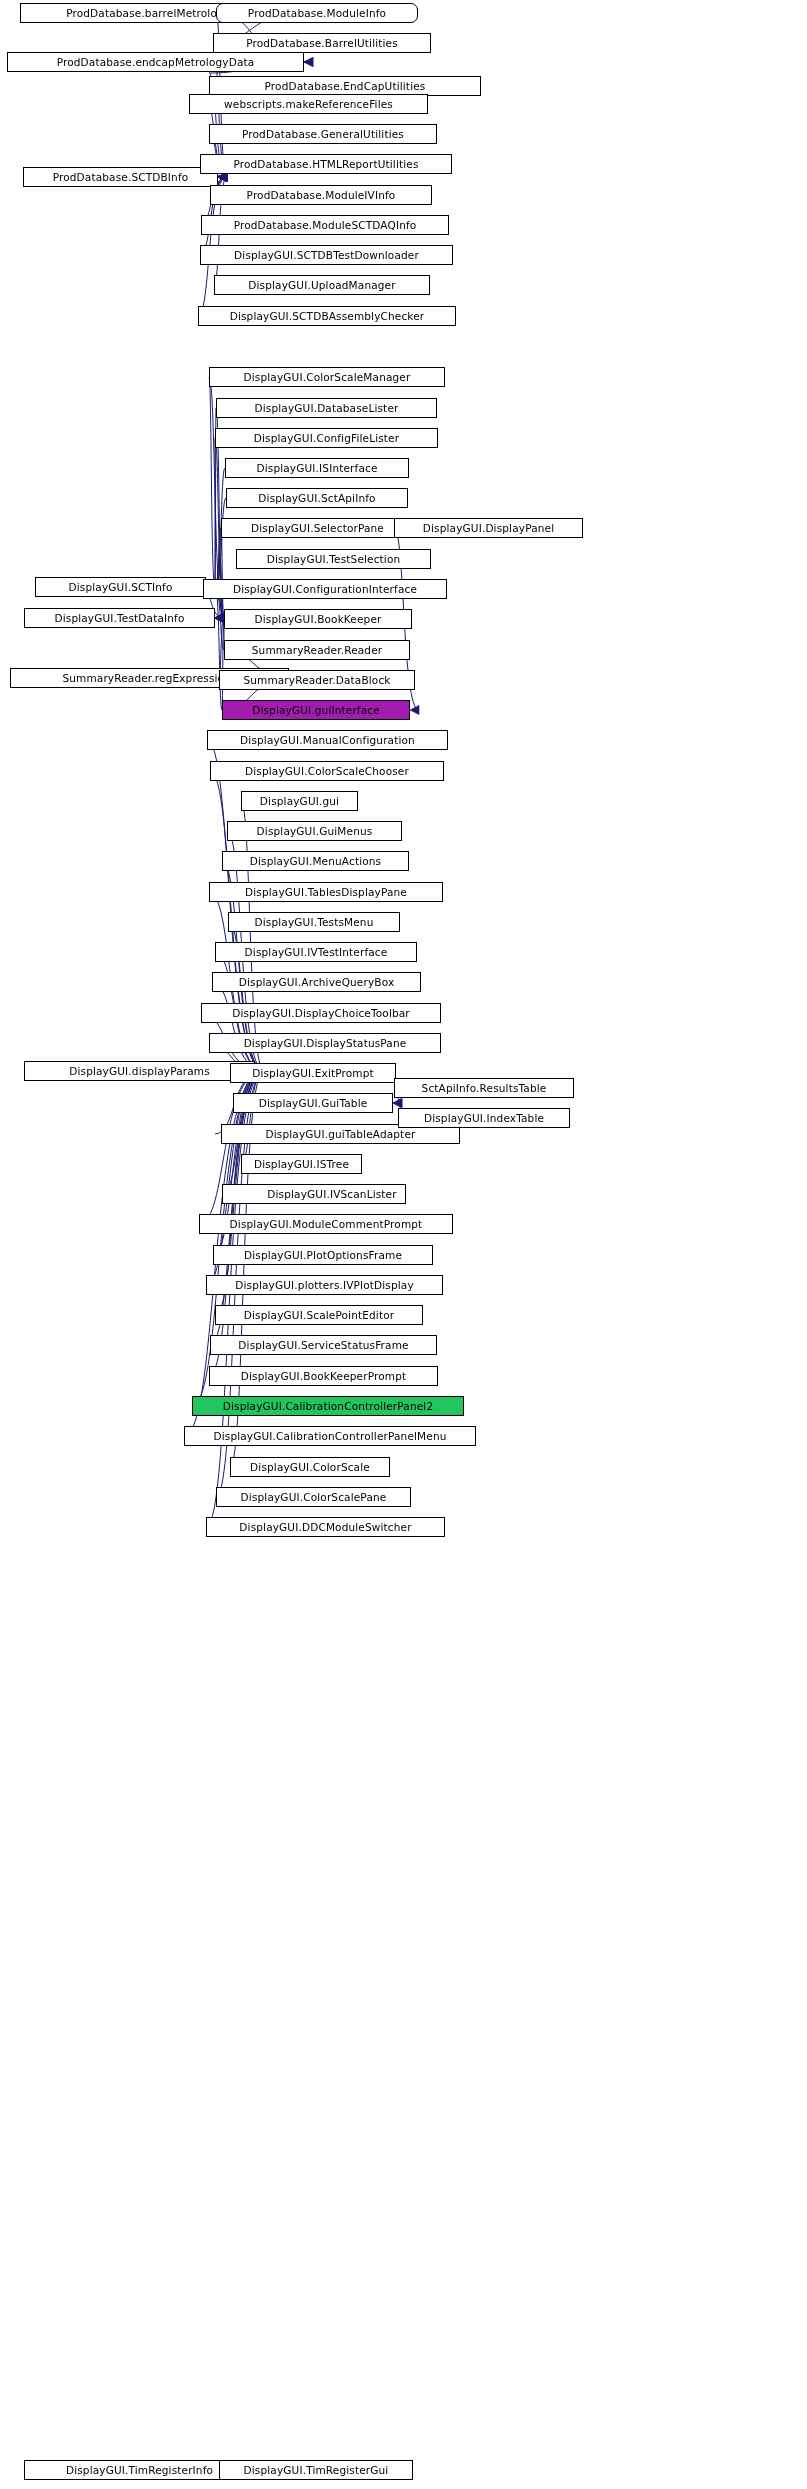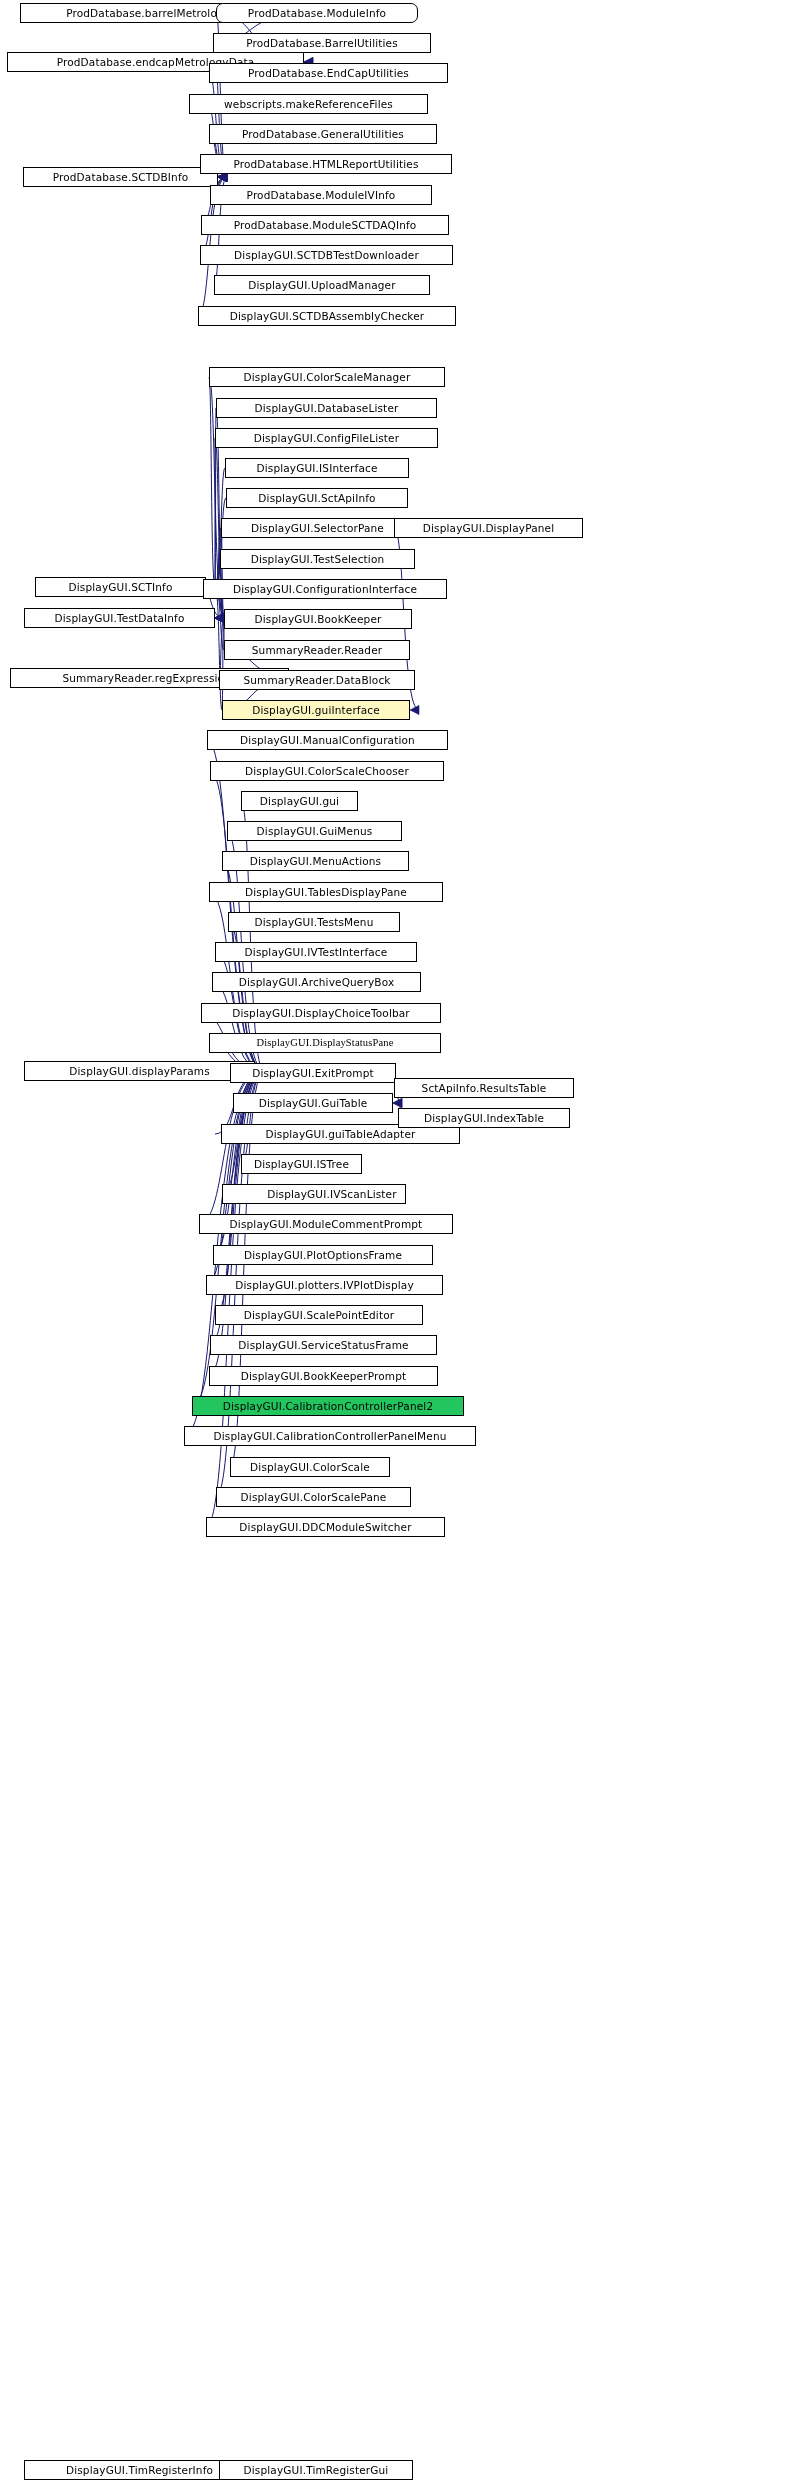--- a/index.html
+++ b/index.html
@@ -195,21 +195,21 @@
     </div>
     <div class="node" style="left: 24px; top: 2460px; width: 231px; border-color: rgb(0, 0, 0); background: rgb(255, 255, 255); color: rgb(0, 0, 0);">
       <span>DisplayGUI.TimRegisterInfo</span>
     </div>
     <div class="node" style="left: 216px; top: 3px; width: 202px; border-color: rgb(0, 0, 0); background: rgb(255, 255, 255); color: rgb(0, 0, 0); border-radius: 7px;">
       <span>ProdDatabase.ModuleInfo</span>
     </div>
     <div class="node" style="left: 213px; top: 33px; width: 218px; border-color: rgb(0, 0, 0); background: rgb(255, 255, 255); color: rgb(0, 0, 0);">
       <span>ProdDatabase.BarrelUtilities</span>
     </div>
-    <div class="node" style="left: 209px; top: 63px; width: 239px; border-color: rgb(0, 0, 0); background: rgb(255, 255, 255); color: rgb(0, 0, 0);">
+    <div class="node" style="left: 209px; top: 76px; width: 272px; border-color: rgb(0, 0, 0); background: rgb(255, 255, 255); color: rgb(0, 0, 0);">
       <span>ProdDatabase.EndCapUtilities</span>
     </div>
     <div class="node" style="left: 189px; top: 94px; width: 239px; border-color: rgb(0, 0, 0); background: rgb(255, 255, 255); color: rgb(0, 0, 0);">
       <span>webscripts.makeReferenceFiles</span>
     </div>
     <div class="node" style="left: 209px; top: 124px; width: 228px; border-color: rgb(0, 0, 0); background: rgb(255, 255, 255); color: rgb(0, 0, 0);">
       <span>ProdDatabase.GeneralUtilities</span>
     </div>
     <div class="node" style="left: 200px; top: 154px; width: 252px; border-color: rgb(0, 0, 0); background: rgb(255, 255, 255); color: rgb(0, 0, 0);">
       <span>ProdDatabase.HTMLReportUtilities</span>
@@ -240,36 +240,36 @@
     </div>
     <div class="node" style="left: 225px; top: 458px; width: 184px; border-color: rgb(0, 0, 0); background: rgb(255, 255, 255); color: rgb(0, 0, 0);">
       <span>DisplayGUI.ISInterface</span>
     </div>
     <div class="node" style="left: 226px; top: 488px; width: 182px; border-color: rgb(0, 0, 0); background: rgb(255, 255, 255); color: rgb(0, 0, 0);">
       <span>DisplayGUI.SctApiInfo</span>
     </div>
     <div class="node" style="left: 221px; top: 518px; width: 193px; border-color: rgb(0, 0, 0); background: rgb(255, 255, 255); color: rgb(0, 0, 0);">
       <span>DisplayGUI.SelectorPane</span>
     </div>
-    <div class="node" style="left: 220px; top: 549px; width: 195px; border-color: rgb(0, 0, 0); background: rgb(255, 255, 255); color: rgb(0, 0, 0); align-items: center;">
+    <div class="node" style="left: 236px; top: 549px; width: 195px; border-color: rgb(0, 0, 0); background: rgb(255, 255, 255); color: rgb(0, 0, 0); align-items: center;">
       <span>DisplayGUI.TestSelection</span>
     </div>
     <div class="node" style="left: 203px; top: 579px; width: 244px; border-color: rgb(0, 0, 0); background: rgb(255, 255, 255); color: rgb(0, 0, 0);">
       <span>DisplayGUI.ConfigurationInterface</span>
     </div>
     <div class="node" style="left: 224px; top: 609px; width: 188px; border-color: rgb(0, 0, 0); background: rgb(255, 255, 255); color: rgb(0, 0, 0);">
       <span>DisplayGUI.BookKeeper</span>
     </div>
     <div class="node" style="left: 224px; top: 640px; width: 186px; border-color: rgb(0, 0, 0); background: rgb(255, 255, 255); color: rgb(0, 0, 0);">
       <span>SummaryReader.Reader</span>
     </div>
     <div class="node" style="left: 219px; top: 670px; width: 196px; border-color: rgb(0, 0, 0); background: rgb(255, 255, 255); color: rgb(0, 0, 0);">
       <span>SummaryReader.DataBlock</span>
     </div>
-    <div class="node" style="left: 222px; top: 700px; width: 188px; border-color: rgb(0, 0, 0); background: #fef9c3; color: rgb(0, 0, 0);">
+    <div class="node" style="left: 222px; top: 700px; width: 188px; border-color: rgb(0, 0, 0); background: #a21caf; color: rgb(0, 0, 0);">
       <span>DisplayGUI.guiInterface</span>
     </div>
     <div class="node" style="left: 207px; top: 730px; width: 241px; border-color: rgb(0, 0, 0); background: rgb(255, 255, 255); color: rgb(0, 0, 0);">
       <span>DisplayGUI.ManualConfiguration</span>
     </div>
     <div class="node" style="left: 210px; top: 761px; width: 234px; border-color: rgb(0, 0, 0); background: rgb(255, 255, 255); color: rgb(0, 0, 0);">
       <span>DisplayGUI.ColorScaleChooser</span>
     </div>
     <div class="node" style="left: 241px; top: 791px; width: 117px; border-color: rgb(0, 0, 0); background: rgb(255, 255, 255); color: rgb(0, 0, 0);">
       <span>DisplayGUI.gui</span>
@@ -288,21 +288,21 @@
     </div>
     <div class="node" style="left: 215px; top: 942px; width: 202px; border-color: rgb(0, 0, 0); background: rgb(255, 255, 255); color: rgb(0, 0, 0);">
       <span>DisplayGUI.IVTestInterface</span>
     </div>
     <div class="node" style="left: 212px; top: 972px; width: 209px; border-color: rgb(0, 0, 0); background: rgb(255, 255, 255); color: rgb(0, 0, 0);">
       <span>DisplayGUI.ArchiveQueryBox</span>
     </div>
     <div class="node" style="left: 201px; top: 1003px; width: 240px; border-color: rgb(0, 0, 0); background: rgb(255, 255, 255); color: rgb(0, 0, 0);">
       <span>DisplayGUI.DisplayChoiceToolbar</span>
     </div>
-    <div class="node" style="left: 209px; top: 1033px; width: 232px; border-color: rgb(0, 0, 0); background: rgb(255, 255, 255); color: rgb(0, 0, 0); font-family: Liberation Serif, serif;">
+    <div class="node" style="left: 209px; top: 1033px; width: 232px; border-color: rgb(0, 0, 0); background: rgb(255, 255, 255); color: rgb(0, 0, 0);">
       <span>DisplayGUI.DisplayStatusPane</span>
     </div>
     <div class="node" style="left: 230px; top: 1063px; width: 166px; border-color: rgb(0, 0, 0); background: rgb(255, 255, 255); color: rgb(0, 0, 0);">
       <span>DisplayGUI.ExitPrompt</span>
     </div>
     <div class="node" style="left: 233px; top: 1093px; width: 160px; border-color: rgb(0, 0, 0); background: rgb(255, 255, 255); color: rgb(0, 0, 0);">
       <span>DisplayGUI.GuiTable</span>
     </div>
     <div class="node" style="left: 221px; top: 1124px; width: 239px; border-color: rgb(0, 0, 0); background: rgb(255, 255, 255); color: rgb(0, 0, 0);">
       <span>DisplayGUI.guiTableAdapter</span>

